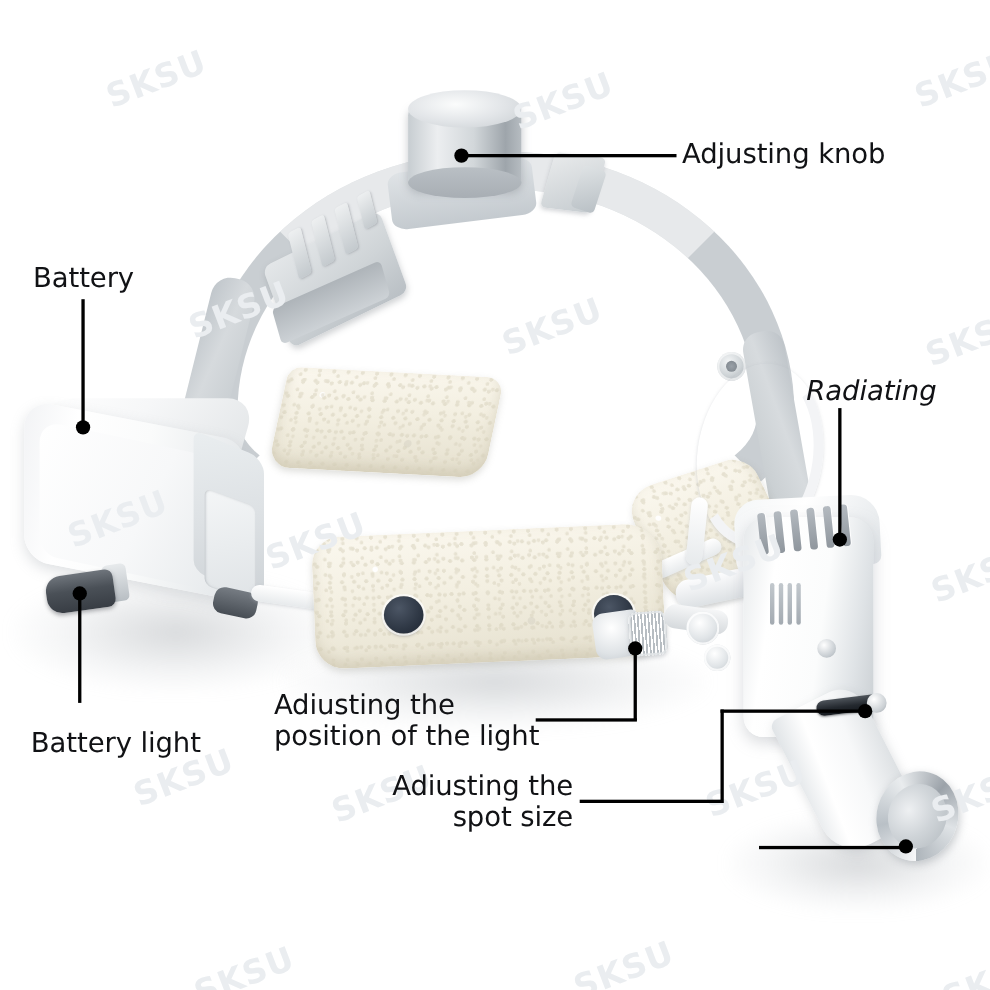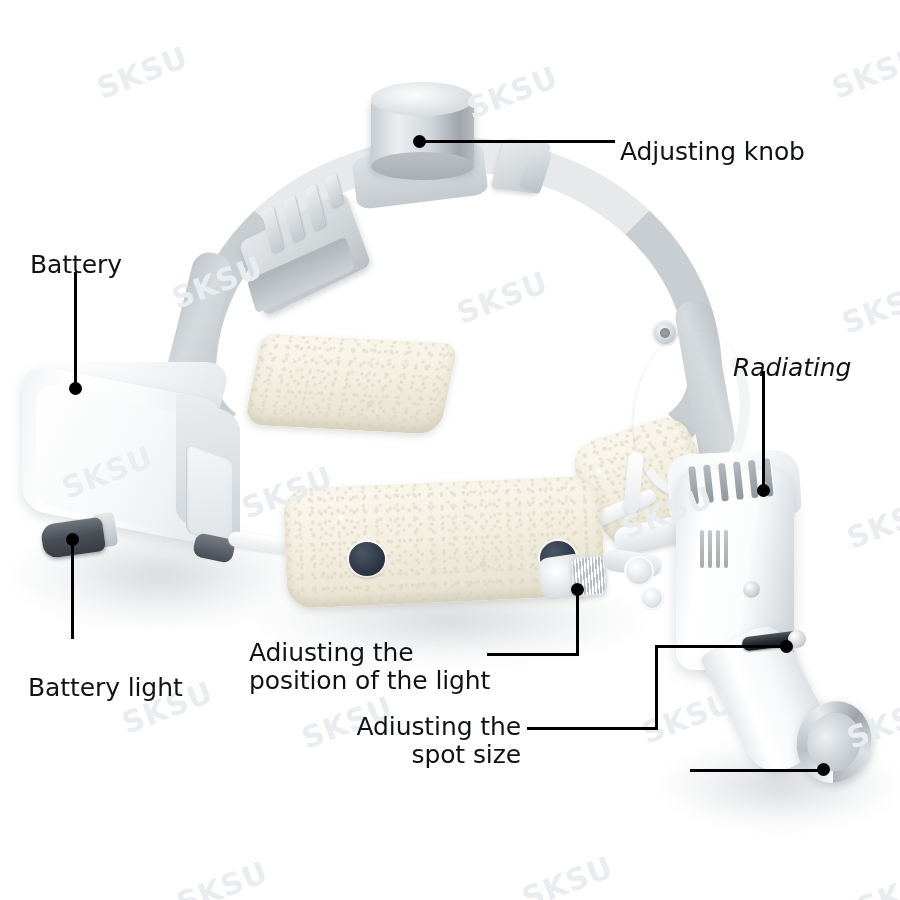--- a/index.html
+++ b/index.html
@@ -395,21 +395,20 @@
   .anno { position:absolute; inset:0; z-index:30; }
   .lbl {
     position:absolute;
     font-family: "DejaVu Sans", sans-serif;
     font-size: 25px;
     font-weight: 400;
     color: #111215;
     line-height: 1.12;
     white-space: pre-line;
     letter-spacing: -0.1px;
-    margin-top: 12px;
   }
   .lbl.two { line-height: 1.10; }
   .lbl.right { text-align: right; }
   .lead-h { position:absolute; height:3px; background:#000; }
   .lead-v { position:absolute; width:3px; background:#000; }
   .dot {
     position:absolute; width:13px; height:13px;
     background:#000; border-radius:50%;
   }
 </style>

